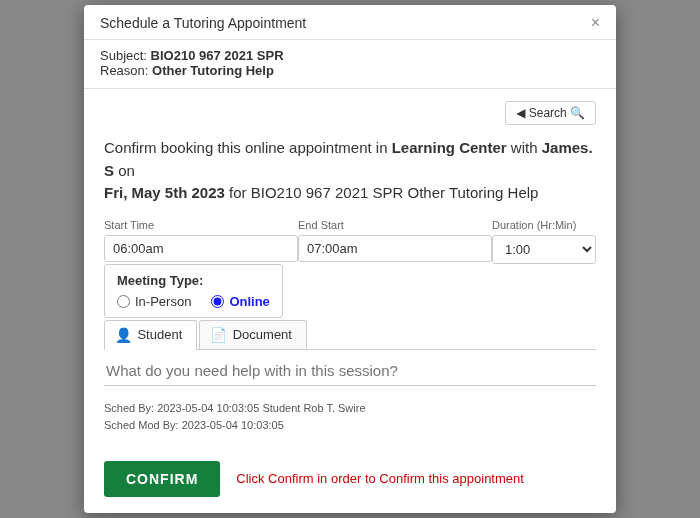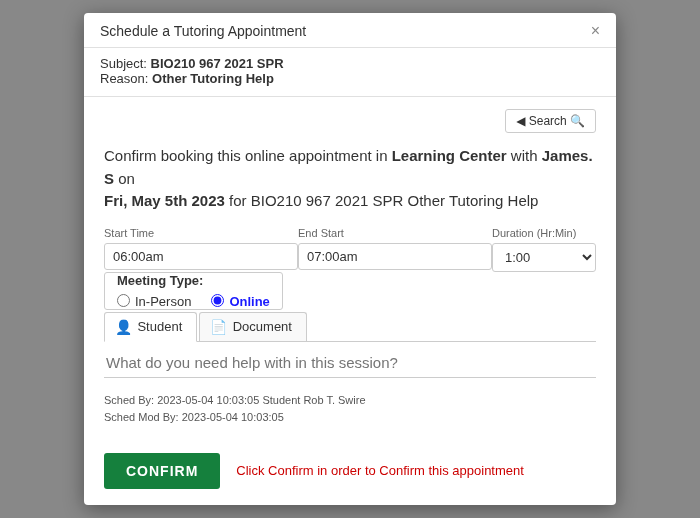--- a/index.html
+++ b/index.html
@@ -107,38 +107,38 @@
       padding: 5px 8px;
       font-size: 13px;
       border-radius: 3px;
       background: #fff;
       color: #333;
       appearance: auto;
     }
     .meeting-type-section {
       border: 1px solid #ccc;
       border-radius: 3px;
-      padding: 0 12px;
+      padding: 8px 12px;
       margin-bottom: 2px;
       display: inline-block;
     }
     .meeting-type-label {
       font-size: 13px;
       color: #333;
       margin-bottom: 6px;
       font-weight: bold;
     }
     .radio-group {
       display: flex;
       gap: 20px;
       align-items: center;
     }
     .radio-option {
       display: flex;
-      align-items: flex-start;
+      align-items: center;
       gap: 5px;
       font-size: 13px;
       color: #333;
     }
     .radio-option.selected { color: #1a1aff; }
     .tabs-row {
       display: flex;
       border-bottom: 1px solid #ccc;
       margin-bottom: 8px;
     }

